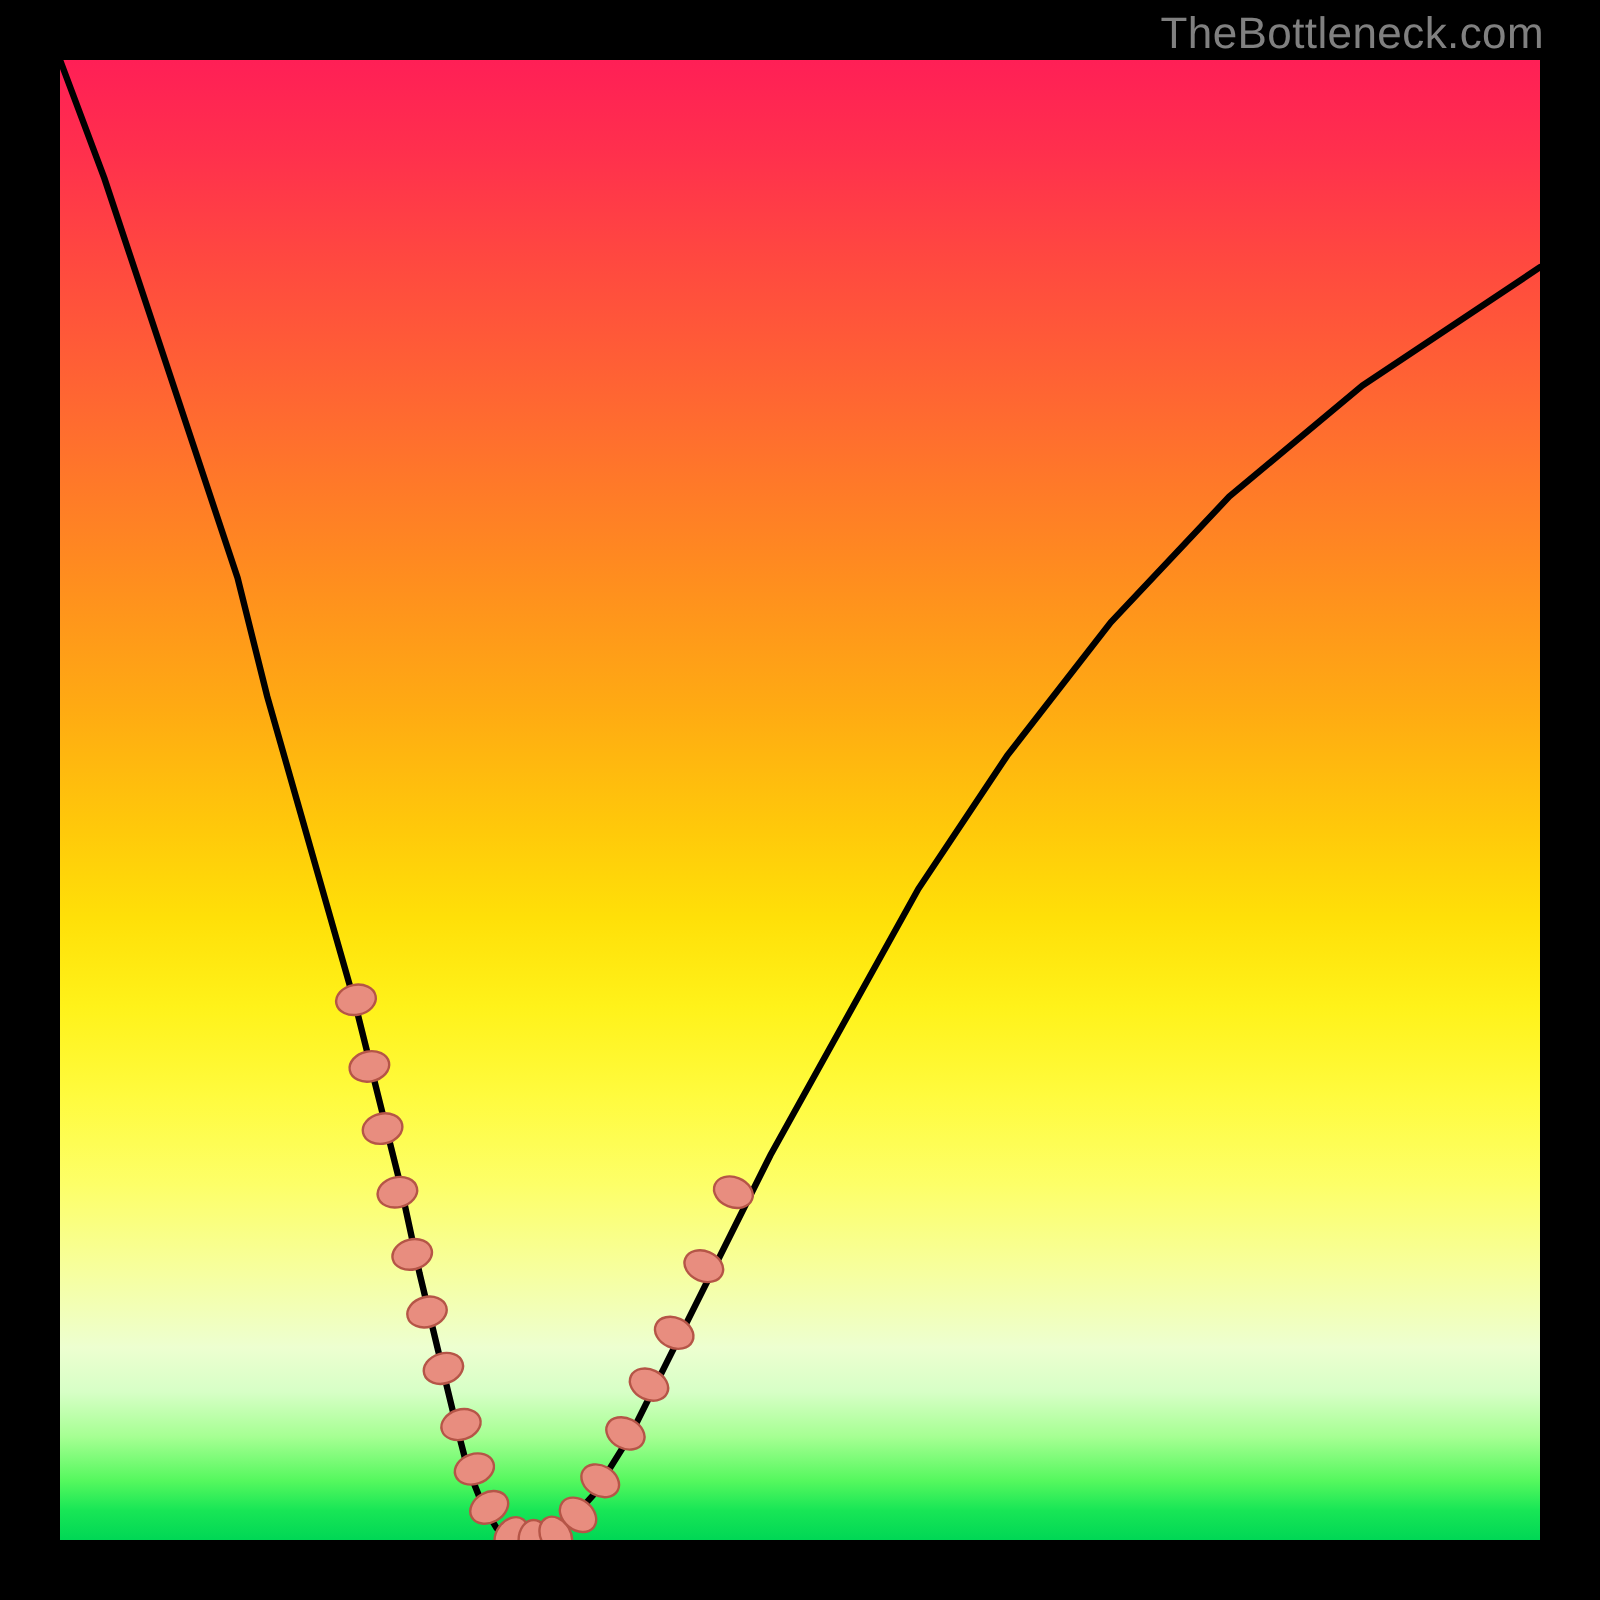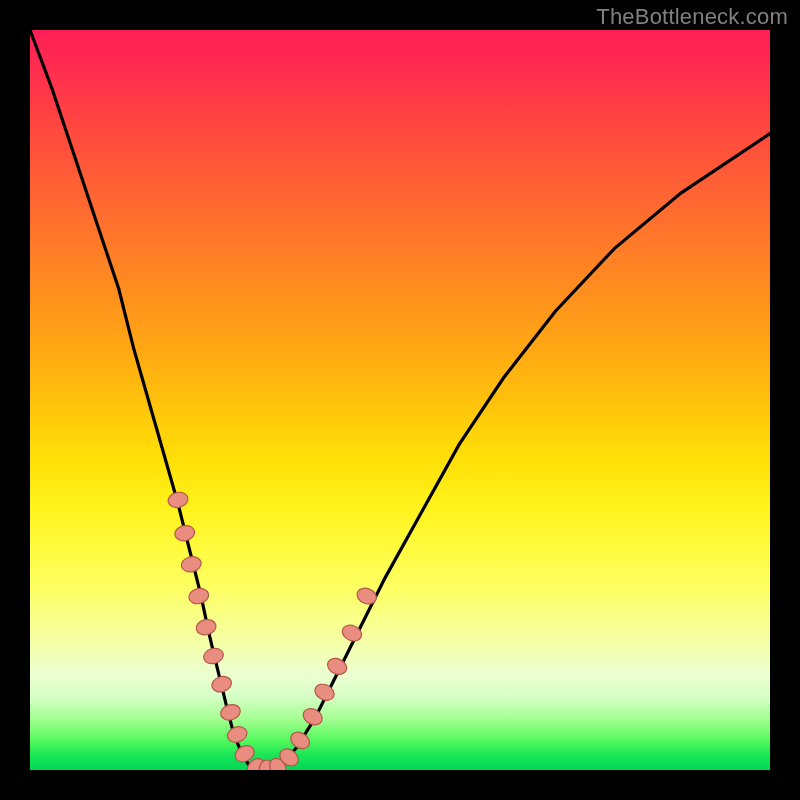--- a/index.html
+++ b/index.html
@@ -13,21 +13,21 @@
   }
   .frame {
     position: relative;
     width: 800px;
     height: 800px;
     background: #000;
   }
   .watermark {
     position: absolute;
     top: 4px;
-    right: 12px;
+    right: 28px;
     color: #808080;
     font-size: 22px;
     font-weight: 500;
     letter-spacing: 0.2px;
     z-index: 10;
   }
   .plot-area {
     position: absolute;
     left: 30px;
     top: 30px;

